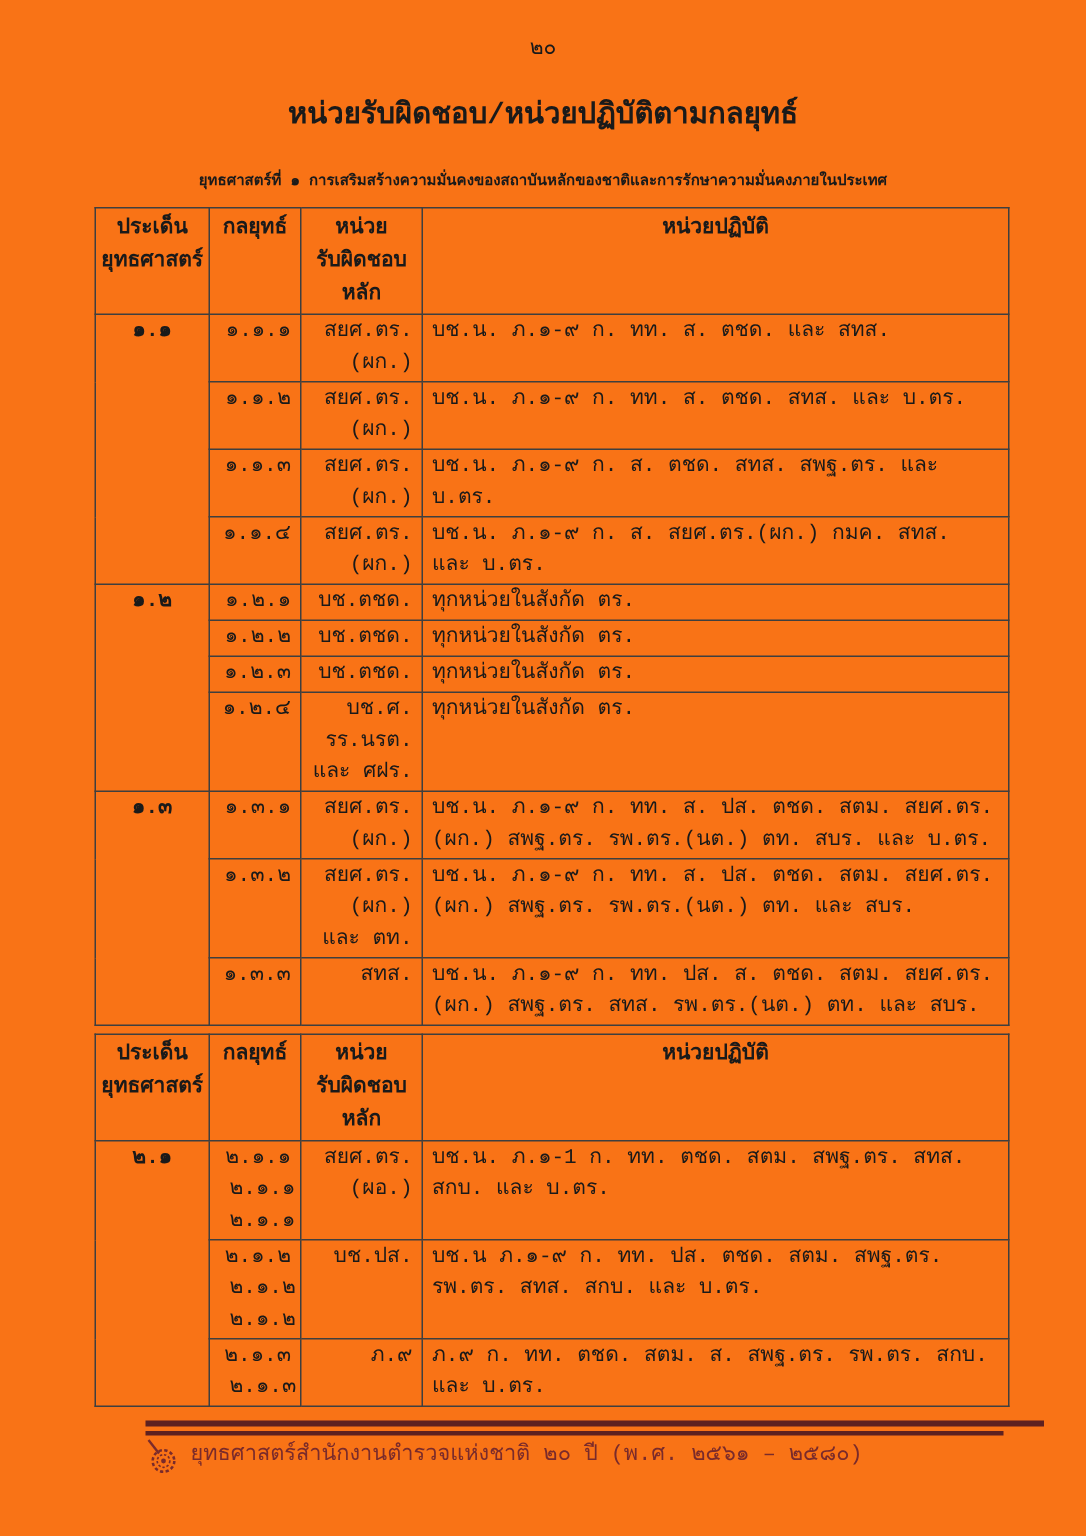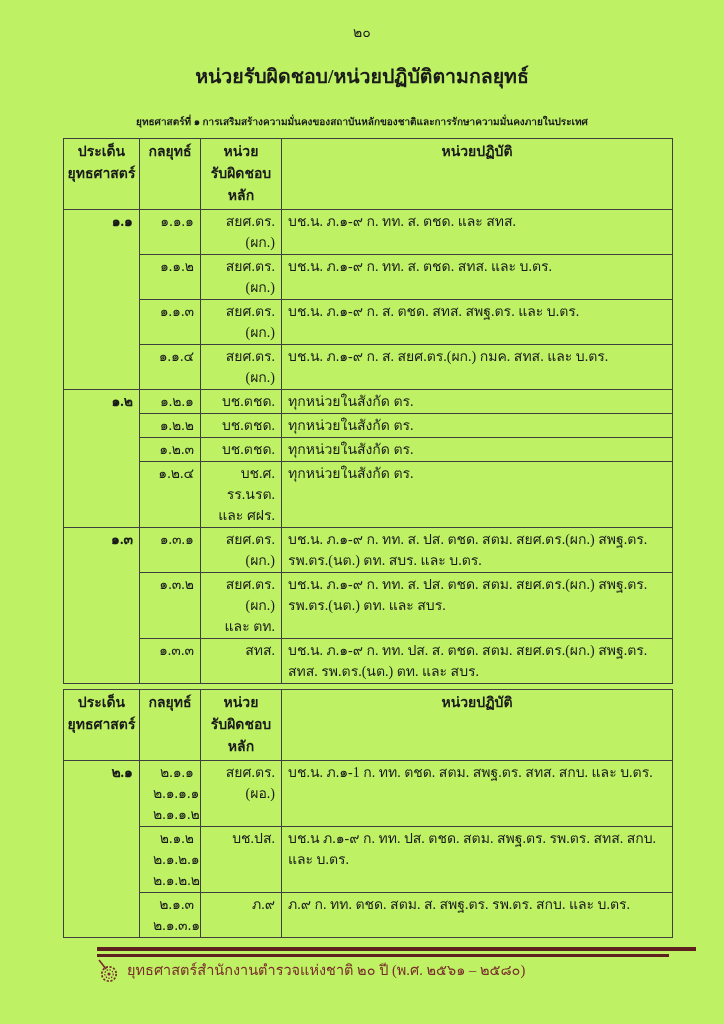--- a/index.html
+++ b/index.html
@@ -1,22 +1,22 @@
 <!DOCTYPE html>
 <html lang="th"><head>
 <meta charset="utf-8">
 <style>
   * { box-sizing: border-box; }
   html, body { margin: 0; padding: 0; background: #e8e8e8; }
   .page {
     position: relative;
     width: 724px; height: 1024px;
     margin: 0 auto;
-    background: #bef264;
-    font-family: Liberation Serif, serif;
+    background: #f97316;
+    font-family: Liberation Mono, monospace;
     color: #1a1a1a;
     overflow: hidden;
   }
   .page-number {
     padding-top: 24px;
     text-align: center;
     font-size: 14px;
     line-height: 18px;
   }
   .doc-title {
@@ -54,21 +54,21 @@
     text-align: center;
     padding: 2px 2px;
     line-height: 22px;
     height: 50px;
     margin-left: 44px;
   }
   .strategy-table td {
     padding: 1px 6px;
     line-height: 21px;
   }
-  .issue-cell { font-weight: bold; text-align: right; padding-top: 2px; }
+  .issue-cell { font-weight: bold; text-align: center; padding-top: 2px; }
   .strategy-cell { padding-left: 9px; text-align: right; }
   .strategy-line.sub { padding-left: 7px; }
   .main-unit-cell { text-align: right; padding-left: 2px; padding-right: 2px; }
   .operating-cell { padding-left: 8px; padding-right: 6px; }
   .footer-rule-top {
     position: absolute;
     left: 97px; top: 947px;
     width: 599px; height: 4px;
     background: #5e2120;
   }

